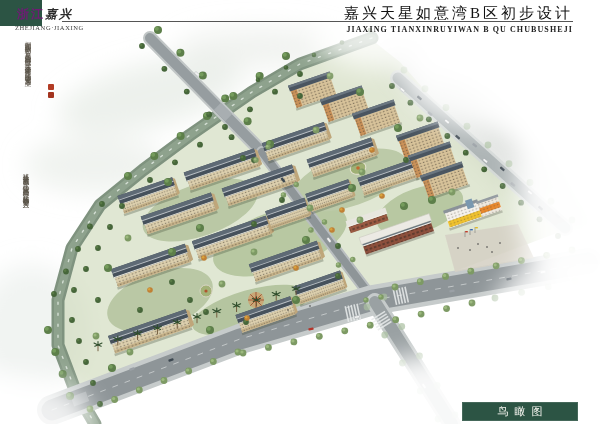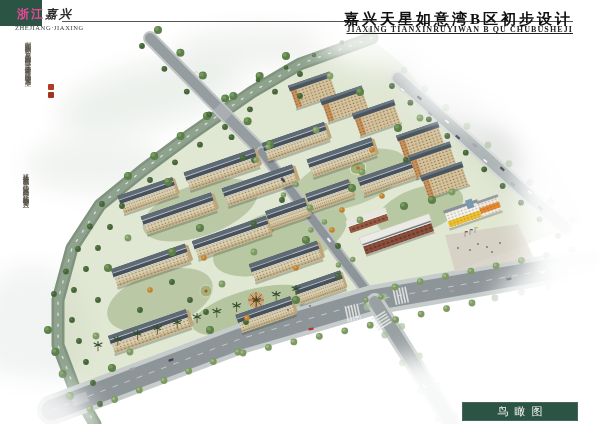--- a/index.html
+++ b/index.html
@@ -2,28 +2,28 @@
 <html><head>
 <meta charset="utf-8">
 <style>
   html,body{margin:0;padding:0;background:#fff;}
   .board{position:relative;width:600px;height:424px;background:#ffffff;overflow:hidden;
          font-family:"Liberation Serif","DejaVu Serif",serif;}
   
   .logo-block{position:absolute;left:0;top:0;width:42px;height:26px;background:#2c5444;}
   .region-cn{position:absolute;left:17px;top:6px;font-size:12px;font-weight:bold;
              letter-spacing:2px;white-space:nowrap;}
-  .region-cn .on-green{color:#ec4899;}
+  .region-cn .on-green{color:#701a75;}
   .region-cn .on-white{color:#2b2b2b;font-style:italic;}
   .region-en{position:absolute;left:15px;top:24px;font-size:6.5px;letter-spacing:.6px;color:#3a3a3a;}
   .hrule{position:absolute;left:62px;top:21px;width:511px;height:1px;background:#555;}
-  .title-cn{position:absolute;right:27px;top:4px;font-size:15px;font-weight:bold;
-            letter-spacing:3px;color:#101010;white-space:nowrap;margin-top:6px;}
+  .title-cn{position:absolute;right:27px;top:4px;font-size:15px;font-weight:normal;
+            letter-spacing:3px;color:#101010;white-space:nowrap;}
   .title-en{position:absolute;right:27px;top:25px;font-size:8px;letter-spacing:1.1px;
-            color:#222;white-space:nowrap;font-weight:bold;text-decoration:underline;}
+            color:#222;white-space:nowrap;font-weight:bold;}
   
   .calli{position:absolute;color:#463f33;writing-mode:vertical-rl;font-size:6.5px;
          line-height:8px;letter-spacing:1px;opacity:.9;}
   .calli-1{left:24px;top:36px;height:122px;}
   .calli-2{left:22px;top:168px;height:78px;}
   .seal{position:absolute;width:6px;height:6px;border-radius:1px;}
   .seal-1{left:48px;top:84px;background:#b23b24;}
   .seal-2{left:48px;top:92px;background:#a3341f;}
   
   .view-label{position:absolute;right:22px;bottom:3px;width:116px;height:19px;background:#2c5444;

